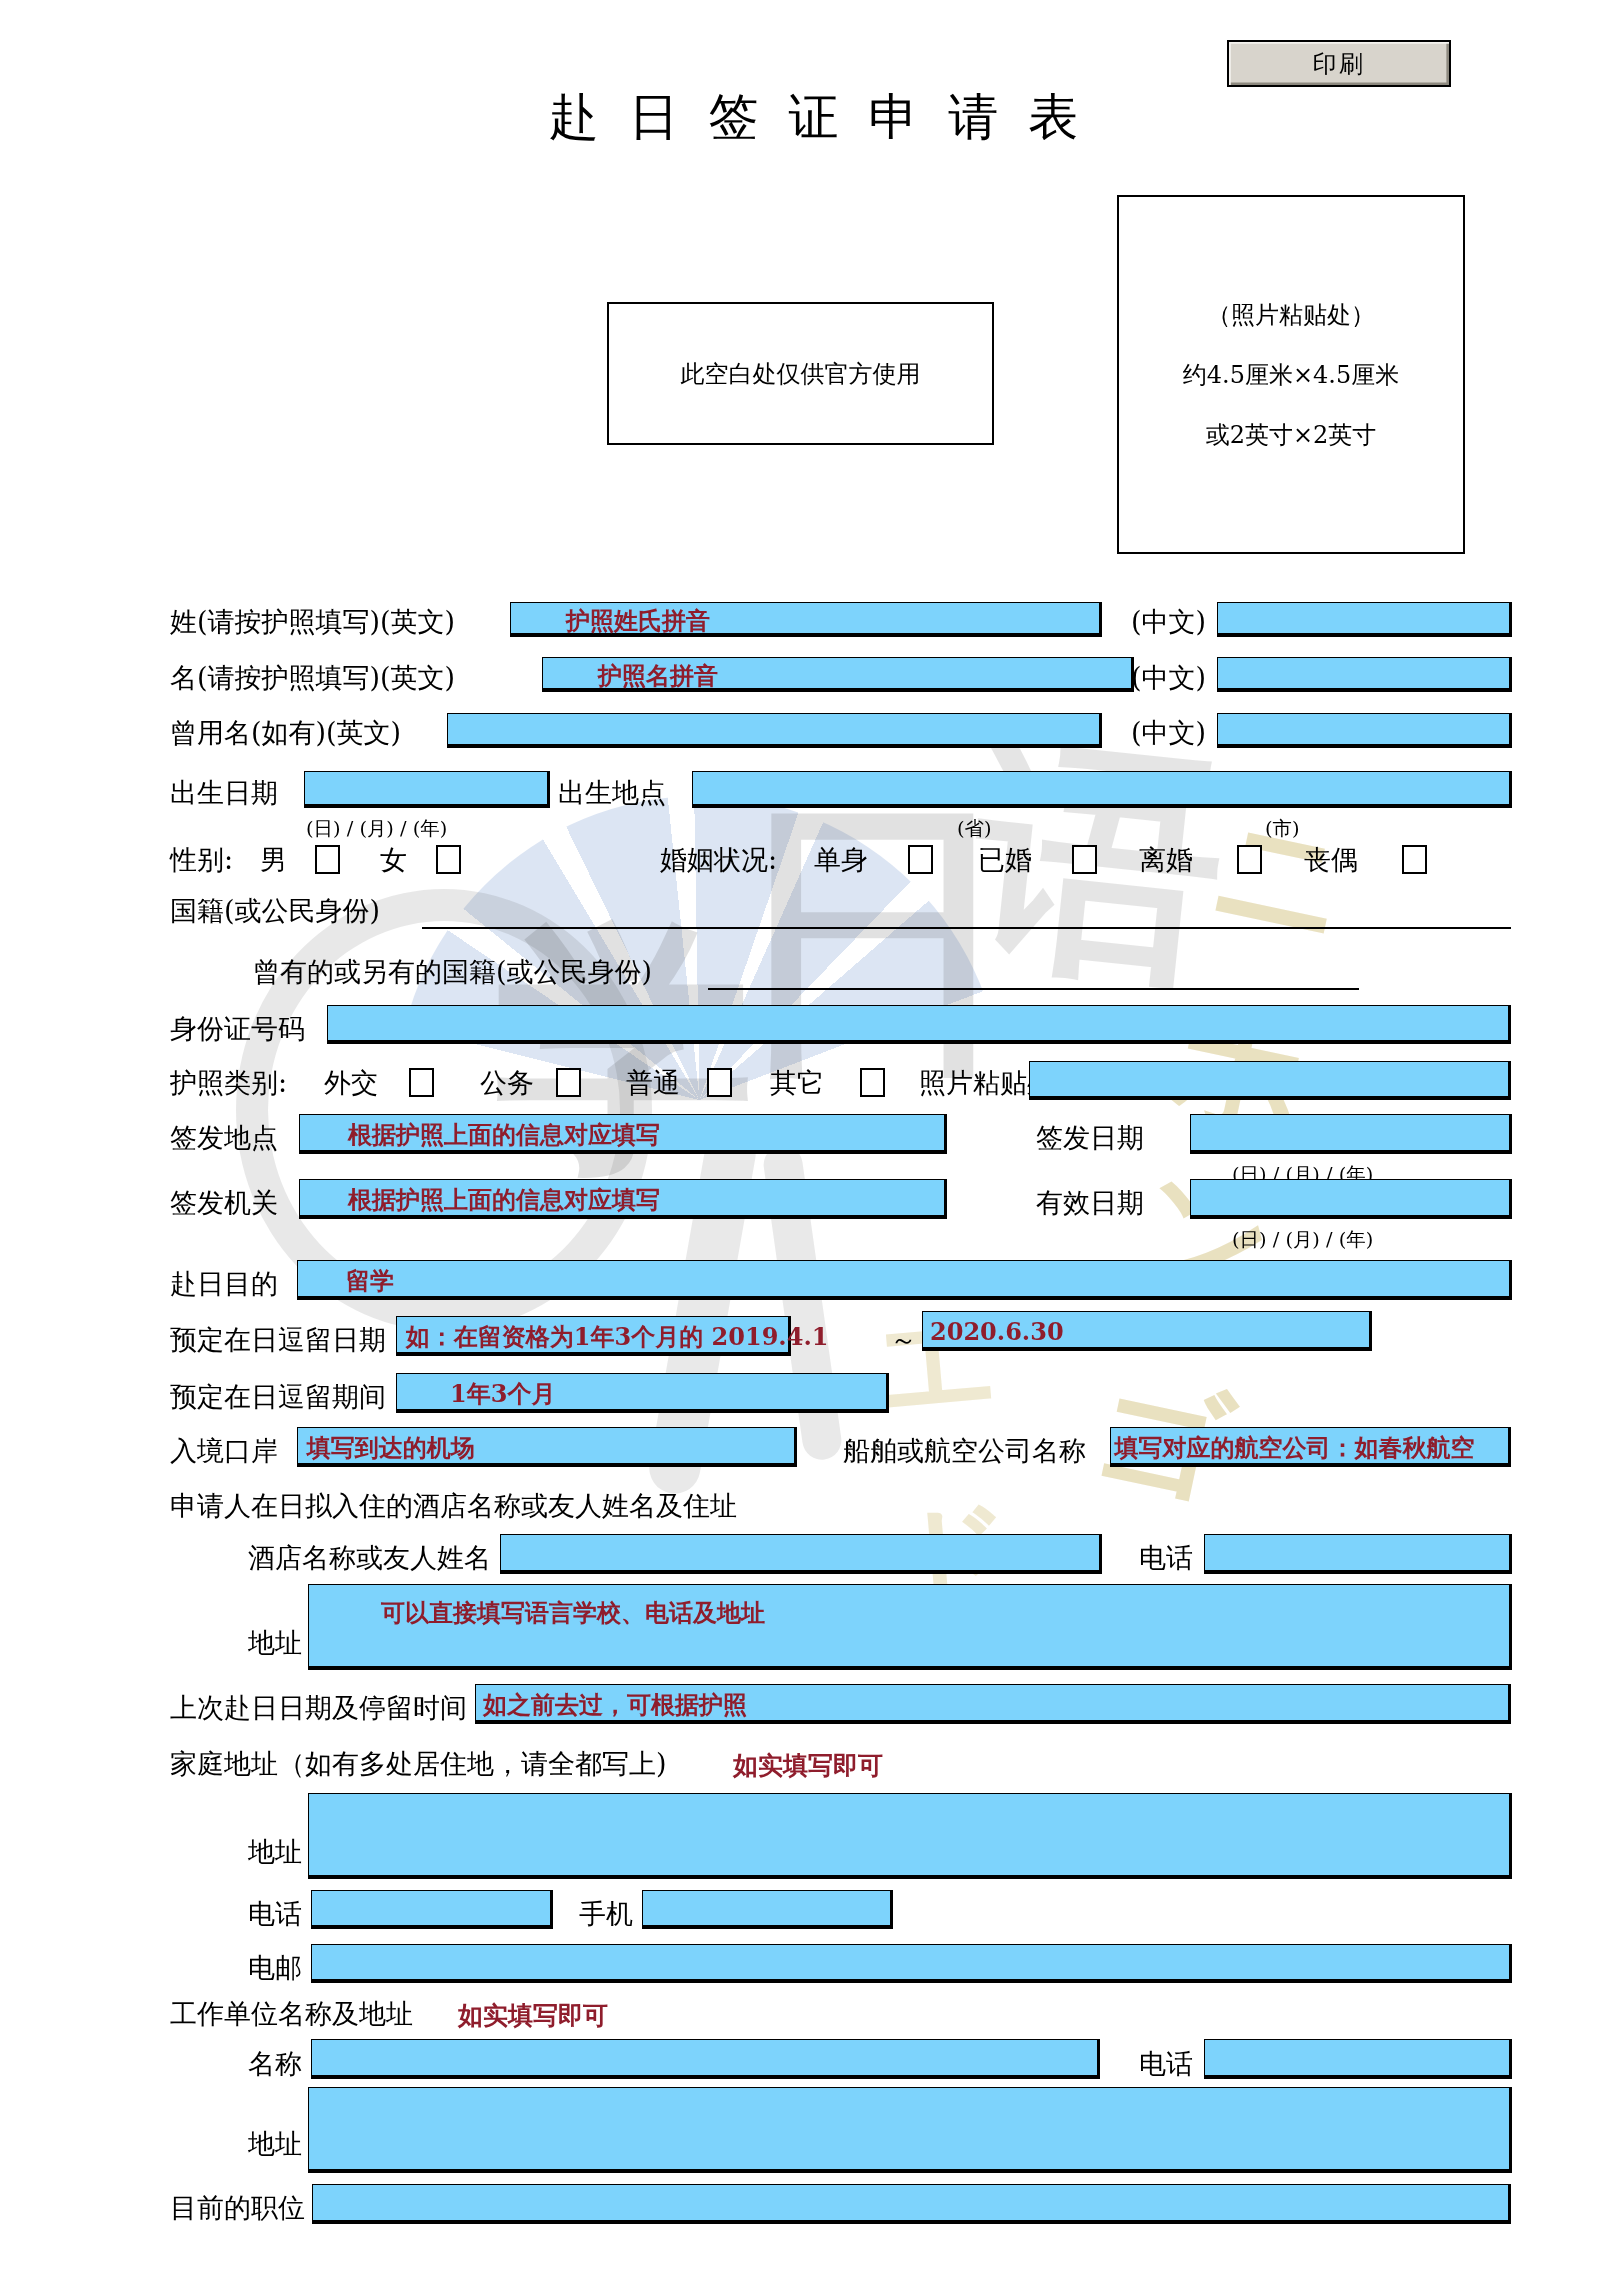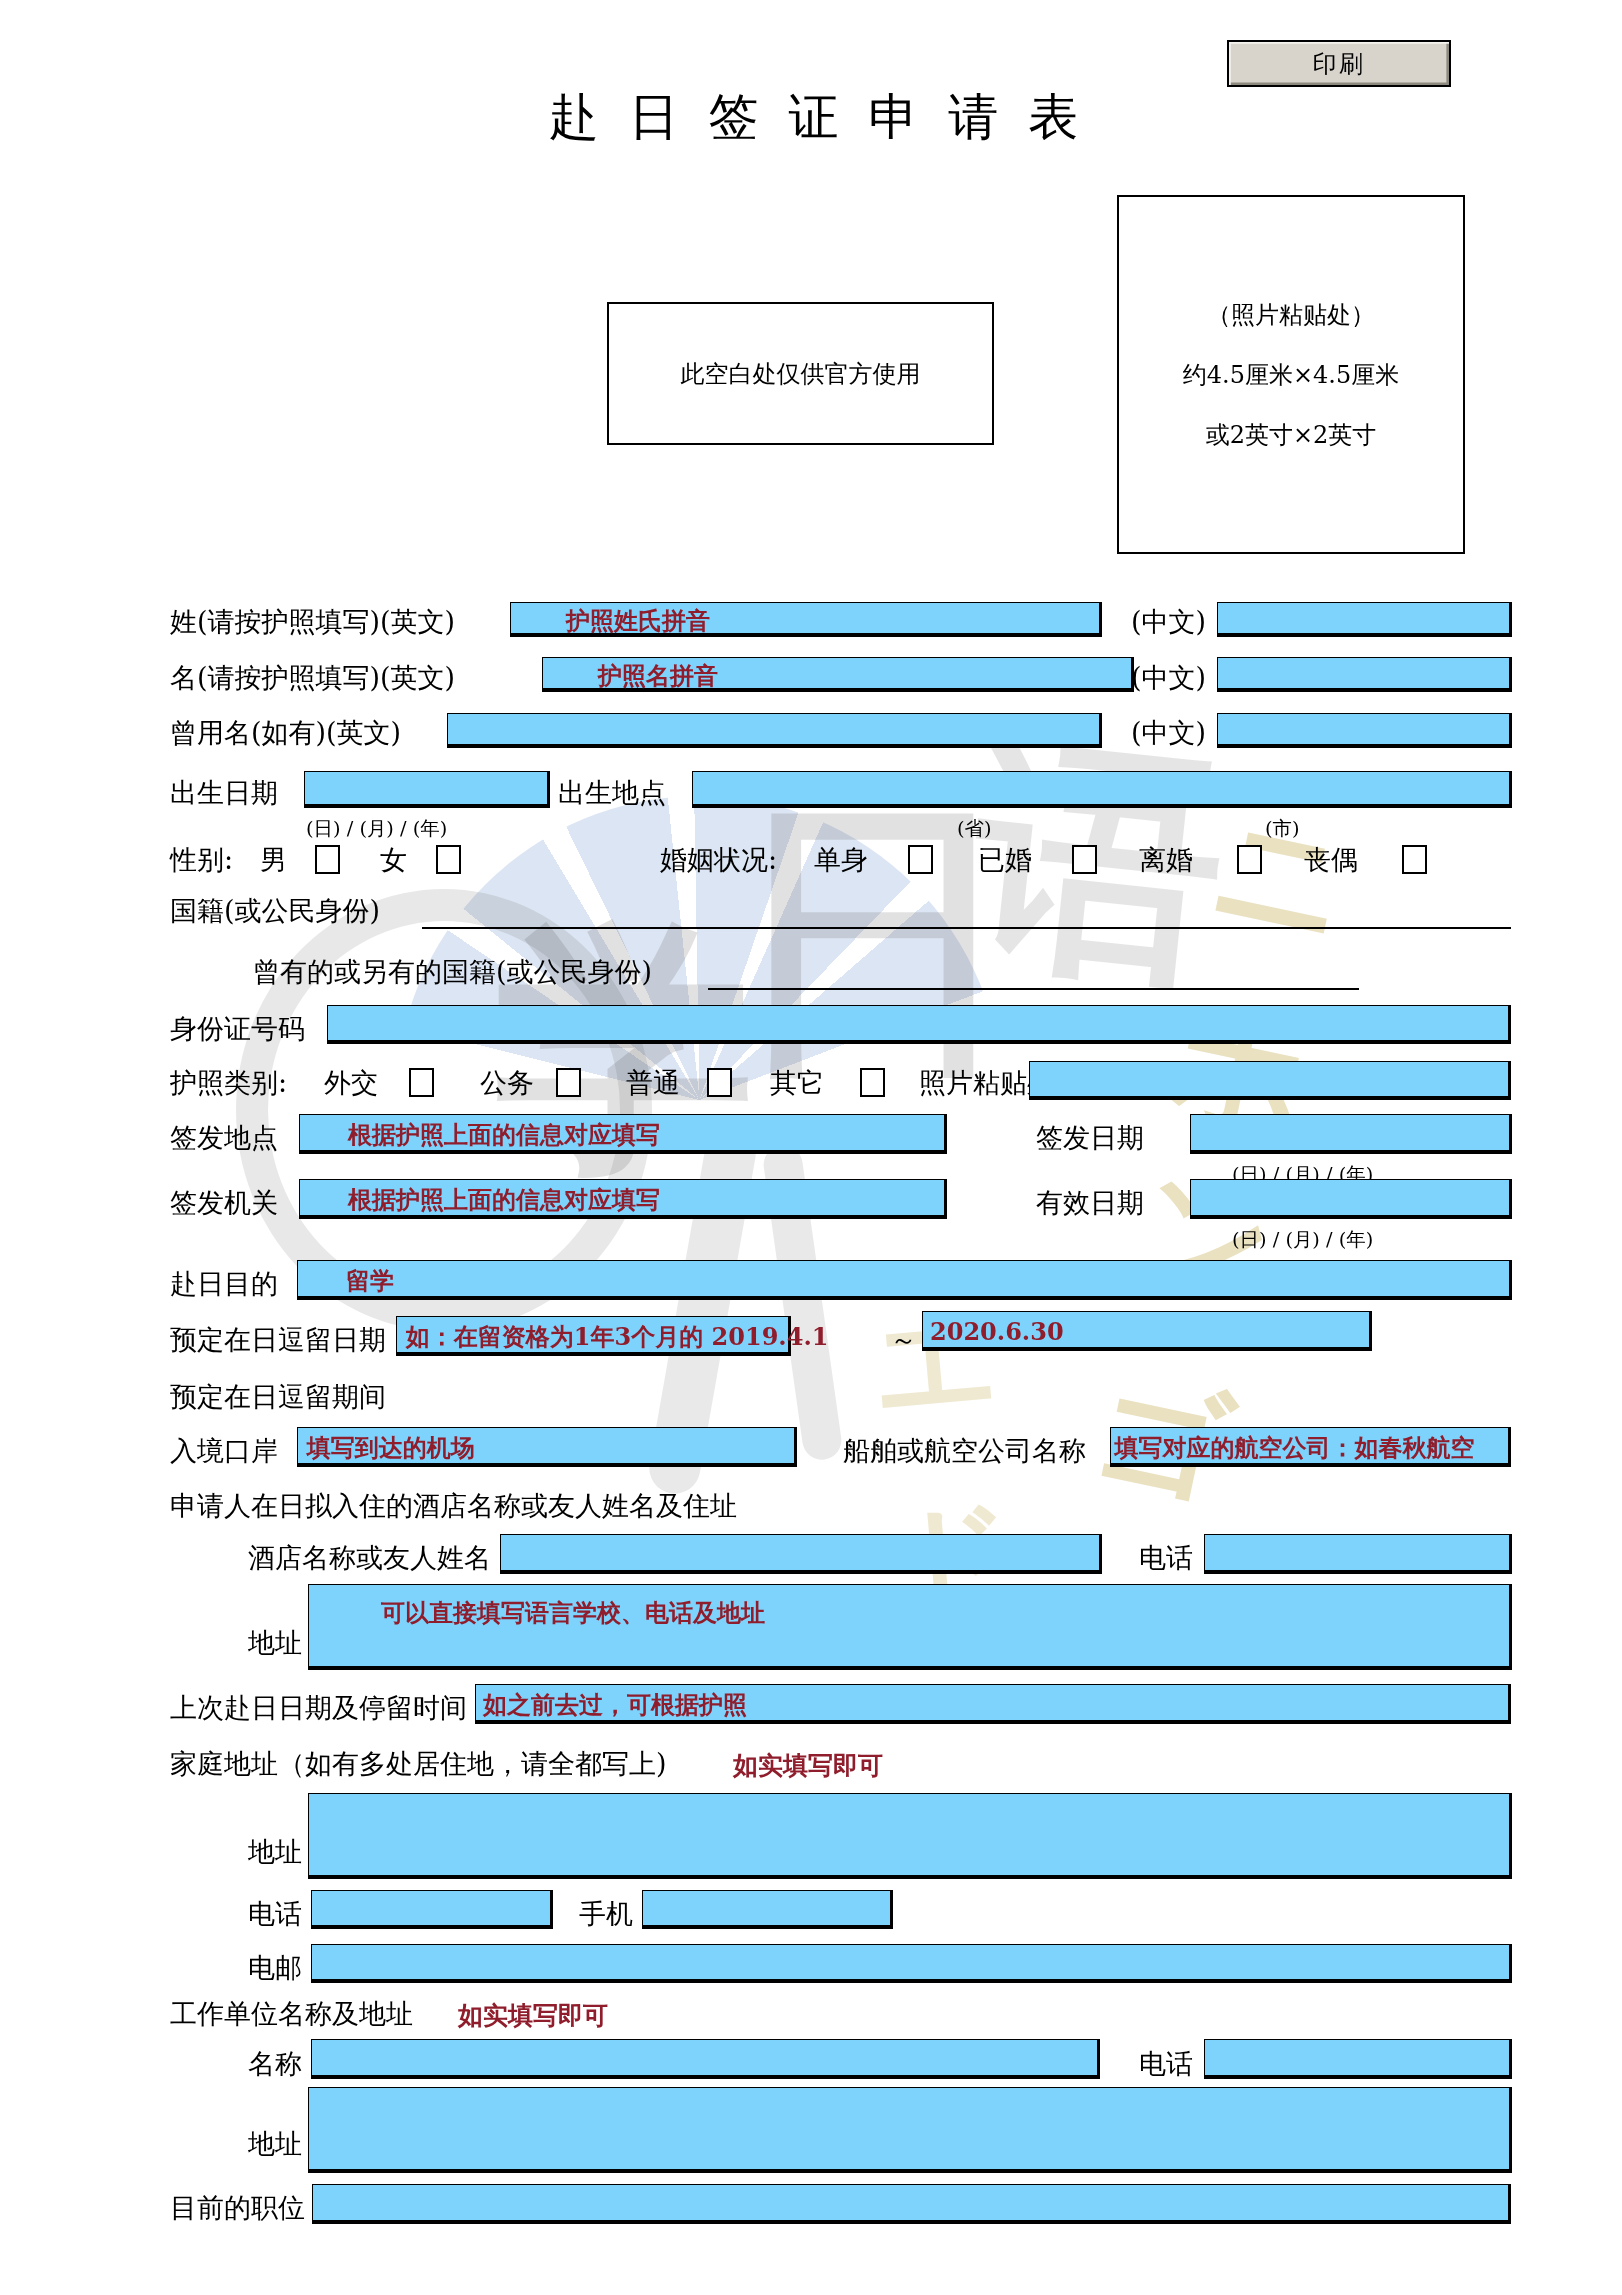--- a/index.html
+++ b/index.html
@@ -188,20 +188,23 @@
     <span class="lbl" style="left:170px;top:1323px;">预定在日逗留日期</span>
     <div class="box" style="left:396px;top:1316px;width:395px;height:40px;">
       <span class="hint" style="left:8.8px;">如：在留资格为1年3个月的 2019.4.1</span>
     </div>
     <span class="lbl" style="left:890px;top:1323px;">～</span>
     <div class="box" style="left:922px;top:1311px;width:450px;height:40px;">
       <span class="hint" style="left:7px;">2020.6.30</span>
     </div>
 
     <span class="lbl" style="left:170px;top:1380px;">预定在日逗留期间</span>
+    <div class="box" style="left:396px;top:1373px;width:493px;height:40px;">
+      <span class="hint" style="left:53px;">1年3个月</span>
+    </div>
 
     <span class="lbl" style="left:170px;top:1434px;">入境口岸</span>
     <div class="box" style="left:297px;top:1427px;width:500px;height:40px;">
       <span class="hint" style="left:8.8px;">填写到达的机场</span>
     </div>
     <span class="lbl" style="left:843px;top:1434px;">船舶或航空公司名称</span>
     <div class="box" style="left:1110px;top:1427px;width:401px;height:40px;">
       <span class="hint" style="left:3.5px;">填写对应的航空公司：如春秋航空</span>
     </div>
 

